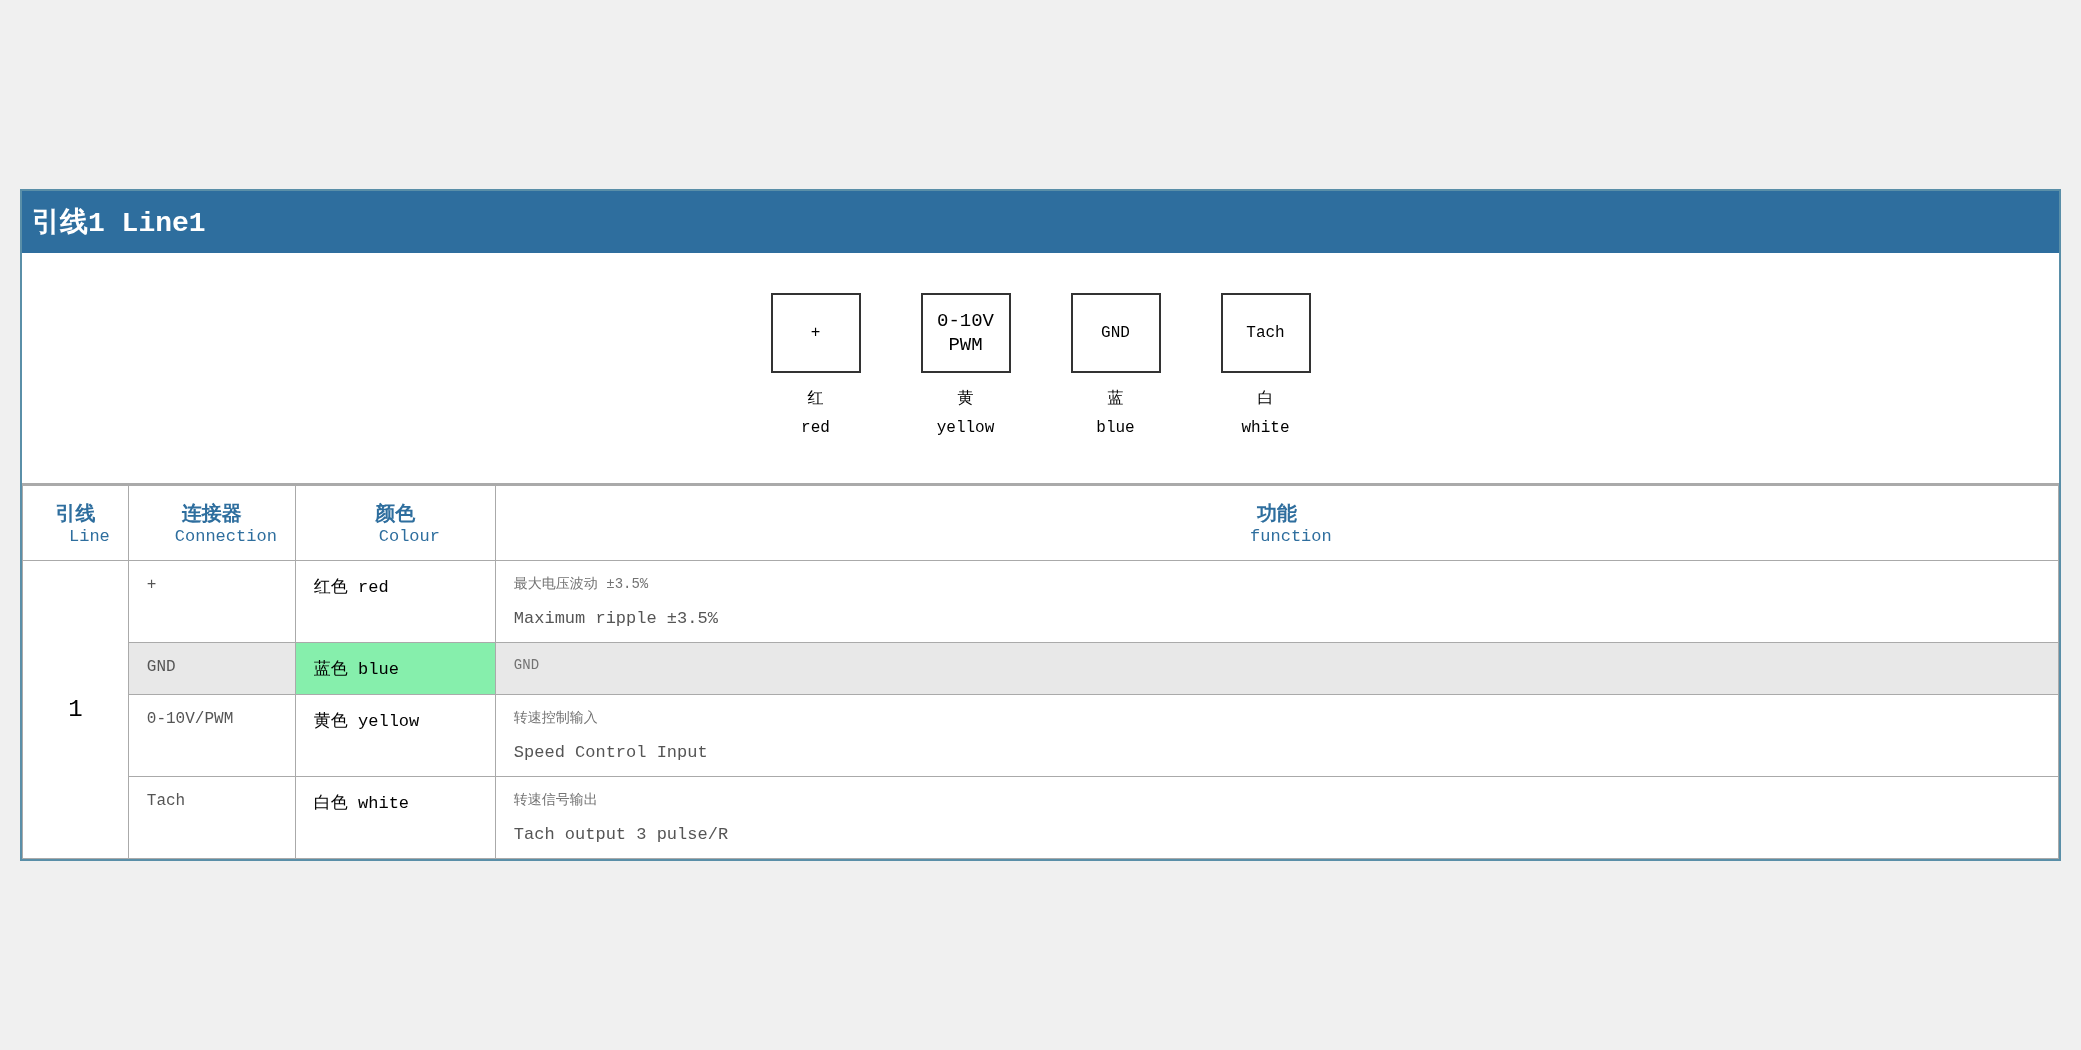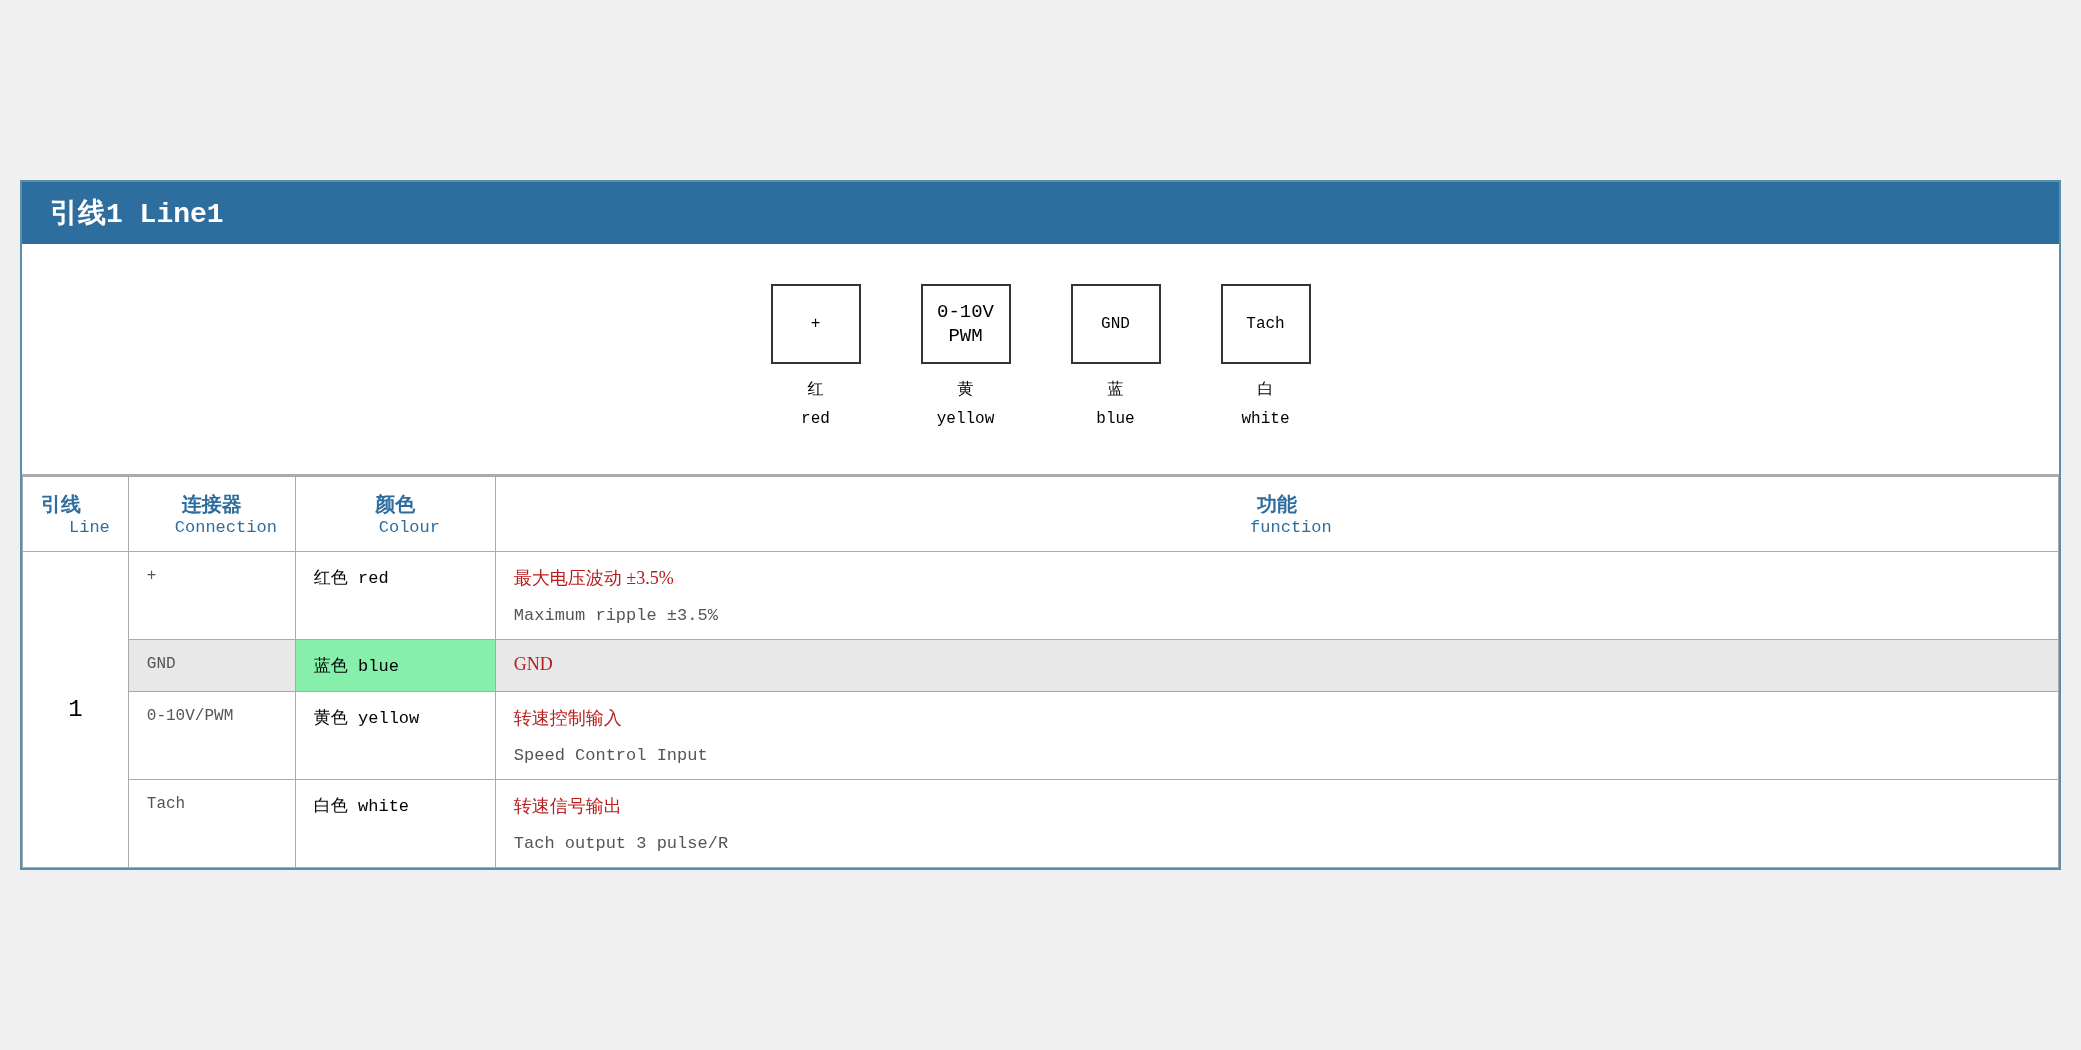--- a/index.html
+++ b/index.html
@@ -19,21 +19,21 @@
     }
 
     .table-container {
       width: 2041px;
       background: white;
       border: 2px solid #5a8fa8;
     }
 
     .header-row {
       background: #2e6e9e;
-      padding: 12px 28px;
+      padding: 12px 10px;
     }
 
     .header-row h1 {
       color: white;
       font-size: 28px;
       font-weight: bold;
       font-family: 'Courier New', monospace;
     }
 
     .diagram-section {
@@ -93,21 +93,21 @@
     .main-table td {
       border: 1px solid #aaa;
       padding: 14px 18px;
       vertical-align: top;
       font-family: 'Courier New', monospace;
       font-size: 17px;
     }
 
     .col-line {
       width: 80px;
-      text-align: left;
+      text-align: center;
       vertical-align: middle;
     }
 
     .col-conn {
       width: 160px;
     }
 
     .col-color {
       width: 200px;
     }
@@ -136,23 +136,22 @@
       font-size: 17px;
       margin-left: 28px;
     }
 
     .conn-label {
       font-size: 16px;
       color: #555;
     }
 
     .func-text .zh {
-      font-size: 18px;
-      color: #b91c1c;
-      font-family: Liberation Serif, serif;
+      font-size: 14px;
+      color: #737373;
     }
 
     .func-text .en {
       font-size: 17px;
       color: #555;
       margin-top: 16px;
     }
 
     
     td.line-number {

